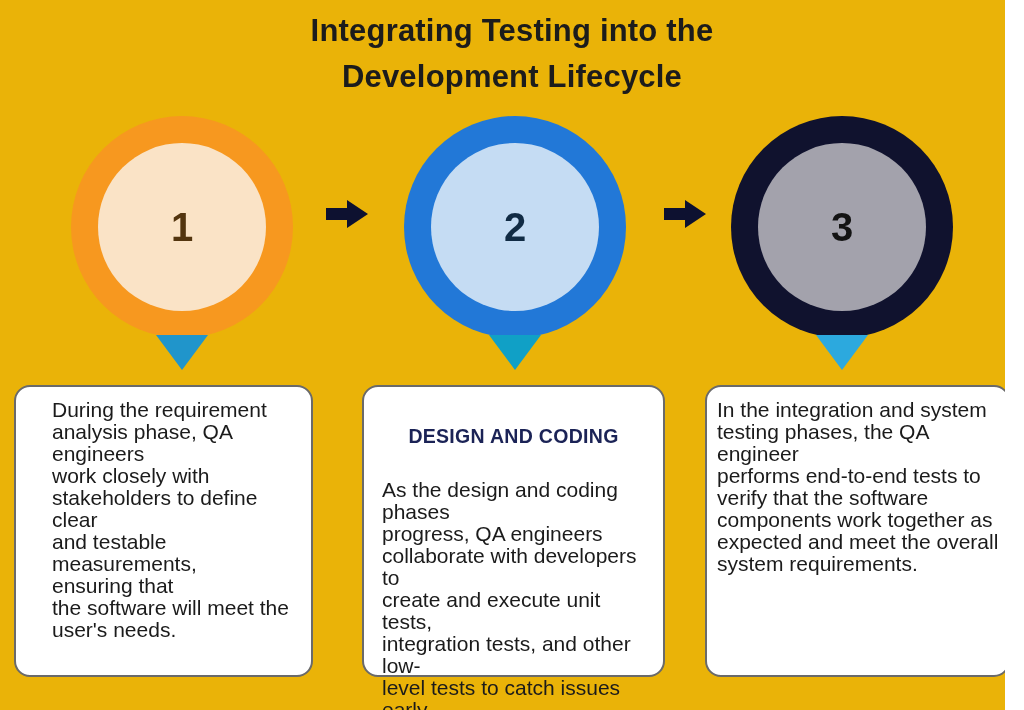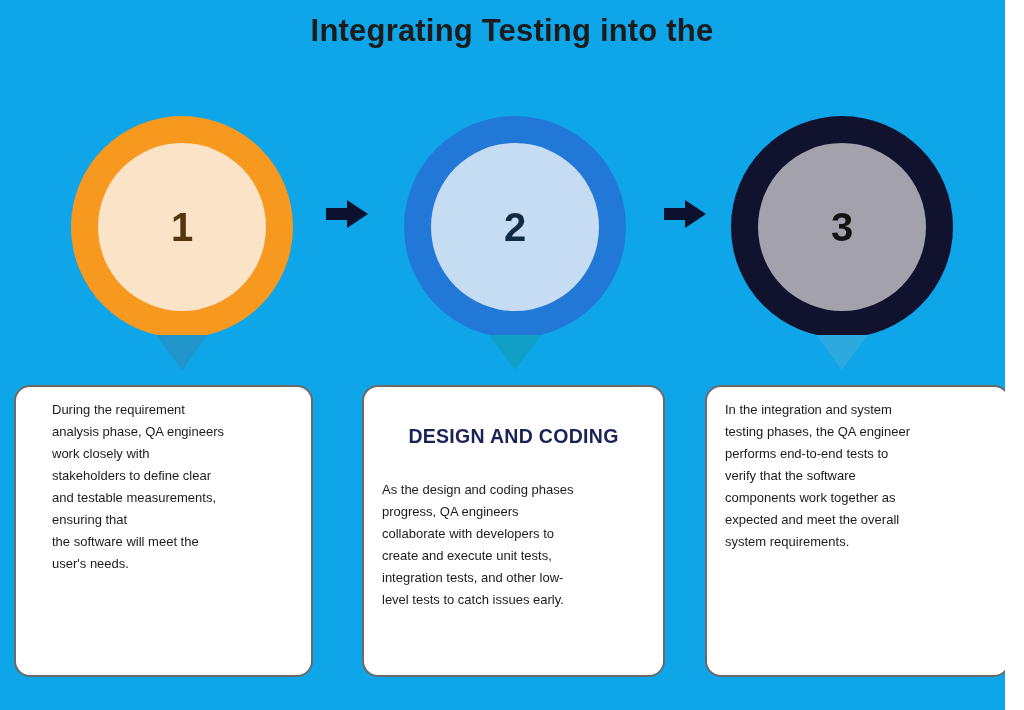--- a/index.html
+++ b/index.html
@@ -5,21 +5,21 @@
   html, body {
     margin: 0;
     padding: 0;
     background: #ffffff;
     font-family: "Liberation Sans", sans-serif;
   }
   .canvas {
     position: relative;
     width: 1005px;
     height: 710px;
-    background: #0ea5e9;
+    background: #eab308;
     overflow: hidden;
   }
 
   
   .title {
     position: absolute;
     top: 8px;
     left: 0;
     width: 1024px;
     text-align: center;
@@ -110,37 +110,38 @@
     text-align: center;
     font-size: 19.5px;
     font-weight: 700;
     letter-spacing: 0.3px;
     color: #1b2356;
     white-space: pre-line;
     padding: 0 8px;
   }
   .card-body {
     margin-top: 12px;
-    font-size: 13px;
+    font-size: 21px;
     line-height: 22px;
     color: #1b1b1b;
     white-space: pre-line;
     padding-right: 8px;
   }
   .card-1 .card-body { padding-left: 36px; }
   .card-2 .card-body { padding-left: 18px; }
-  .card-3 .card-body { padding-left: 18px; }
+  .card-3 .card-body { padding-left: 10px; }
 </style>
 </head>
 <body>
 
 <div class="canvas">
 
   <div class="title">
     <span>Integrating Testing into the</span>
+    <span>Development Lifecycle</span>
   </div>
 
   <div class="s1">
     <div class="circle-outer">
       <div class="circle-inner">
         <span class="circle-number">1</span>
       </div>
     </div>
     <div class="pointer"></div>
   </div>

